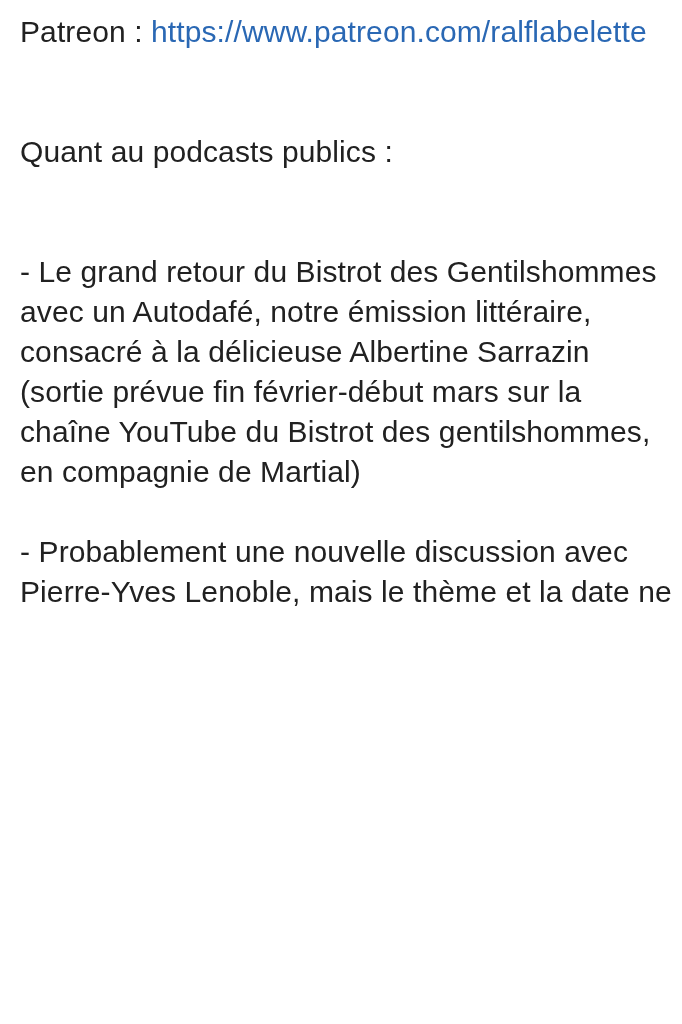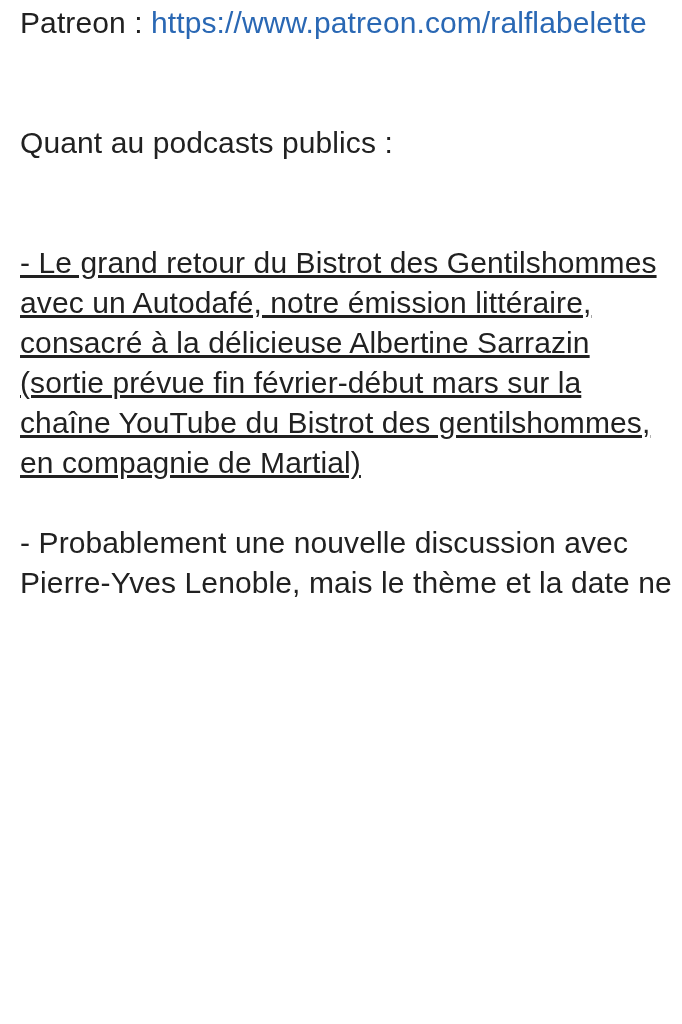--- a/index.html
+++ b/index.html
@@ -13,32 +13,32 @@
     width: 682px;
     height: 1024px;
     overflow: hidden;
     background: var(--background-color);
     font-family: "Liberation Sans", "DejaVu Sans", sans-serif;
   }
   .content {
     width: 682px;
     height: 1024px;
     overflow: hidden;
-    padding: 3px 20px;
+    padding: 12px 20px;
     font-size: 30px;
     line-height: 40px;
     color: var(--text-color);
     letter-spacing: 0.1px;
   }
   .line, .para {
     margin: 0;
     white-space: pre;
   }
   .gap-two { margin-bottom: 80px; }   
-  .gap-one { margin-bottom: 40px; text-decoration: underline; }   
+  .gap-one { margin-bottom: 40px; }   
   a.link {
     color: var(--link-color);
     text-decoration: none;
     cursor: pointer;
   }
 </style>
 </head>
 <body>
 
 <div class="content">

